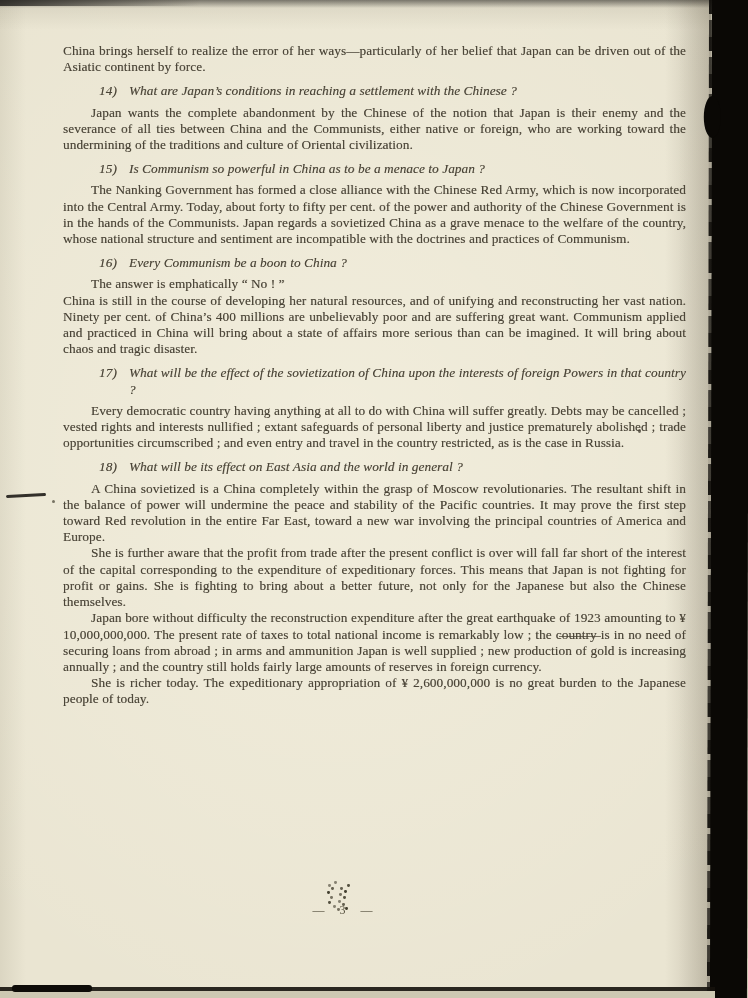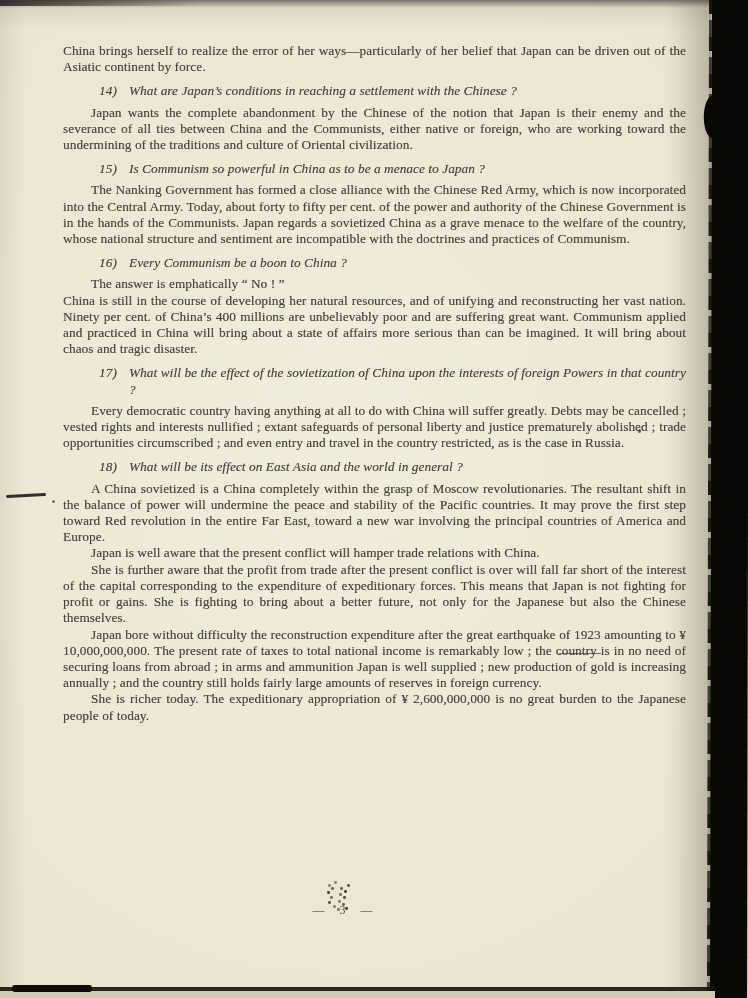--- a/index.html
+++ b/index.html
@@ -114,21 +114,20 @@
         <div class="paragraph">Japan wants the complete abandonment by the Chinese of the notion that Japan is their enemy and the severance of all ties between China and the Communists, either native or foreign, who are working toward the undermining of the traditions and culture of Oriental civilization.</div>
         <div class="question"><span class="qnum">15)</span><span>Is Communism so powerful in China as to be a menace to Japan ?</span></div>
         <div class="paragraph">The Nanking Government has formed a close alliance with the Chinese Red Army, which is now incorporated into the Central Army.  Today, about forty to fifty per cent. of the power and authority of the Chinese Government is in the hands of the Communists. Japan regards a sovietized China as a grave menace to the welfare of the country, whose national structure and sentiment are incompatible with the doctrines and practices of Communism.</div>
         <div class="question"><span class="qnum">16)</span><span>Every Communism be a boon to China ?</span></div>
         <div class="paragraph">The answer is emphatically “ No ! ”</div>
         <div class="paragraph flush">China is still in the course of developing her natural resources, and of unifying and reconstructing her vast nation.  Ninety per cent. of China’s 400 millions are unbelievably poor and are suffering great want.  Communism applied and practiced in China will bring about a state of affairs more serious than can be imagined.  It will bring about chaos and tragic disaster.</div>
         <div class="question"><span class="qnum">17)</span><span>What will be the effect of the sovietization of China upon the interests of foreign Powers in that country ?</span></div>
         <div class="paragraph">Every democratic country having anything at all to do with China will suffer greatly. Debts may be cancelled ; vested rights and interests nullified ; extant safeguards of personal liberty and justice prematurely abolished ; trade opportunities circumscribed ; and even entry and travel in the country restricted, as is the case in Russia.</div>
         <div class="question"><span class="qnum">18)</span><span>What will be its effect on East Asia and the world in general ?</span></div>
         <div class="paragraph">A China sovietized is a China completely within the grasp of Moscow revolutionaries. The resultant shift in the balance of power will undermine the peace and stability of the Pacific countries.  It may prove the first step toward Red revolution in the entire Far East, toward a new war involving the principal countries of America and Europe.</div>
-        <div class="paragraph">Japan is well aware that the present conflict will hamper trade relations with China.</div>
         <div class="paragraph">She is further aware that the profit from trade after the present conflict is over will fall far short of the interest of the capital corresponding to the expenditure of expeditionary forces.  This means that Japan is not fighting for profit or gains.   She is fighting to bring about a better future, not only for the Japanese but also the Chinese themselves.</div>
         <div class="paragraph">Japan bore without difficulty the reconstruction expenditure after the great earthquake <span class="u">of 1923</span>  amounting to ¥ 10,000,000,000.  The present rate of taxes to total national income is remarkably low ; the country is in no need of securing loans from abroad ; in arms and ammunition Japan is well supplied ; new production of gold is increasing annually ; and the country still holds fairly large amounts of reserves in foreign currency.</div>
         <div class="paragraph">She is richer today.  The expeditionary appropriation of ¥ 2,600,000,000 is no great burden to the Japanese people of today.</div>
       </div>
     <div class="page-number">— 3 —</div>
     <div class="ink-dots" id="ink-dots">
         <i style="left: 6px; top: 5px; opacity: 0.55;"></i>
         <i style="left: 9px; top: 8px; opacity: 0.73;"></i>
         <i style="left: 5px; top: 12px; opacity: 0.91;"></i>
         <i style="left: 8px; top: 17px; opacity: 0.64;"></i>

